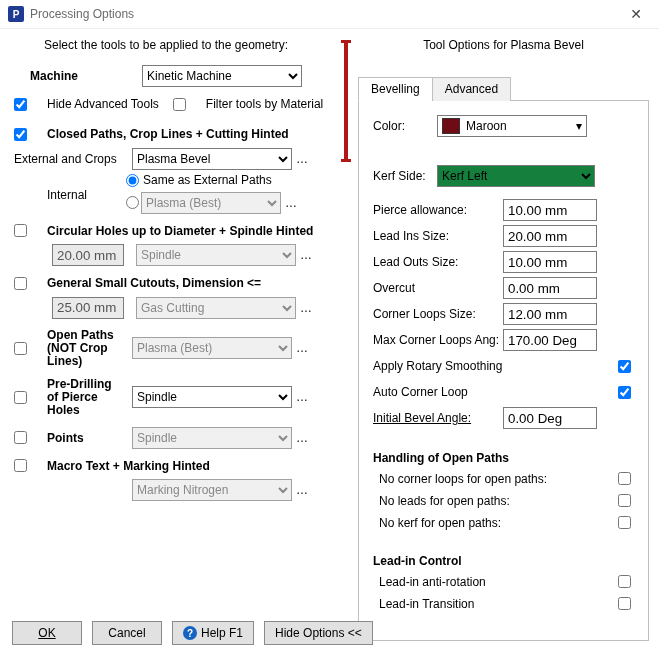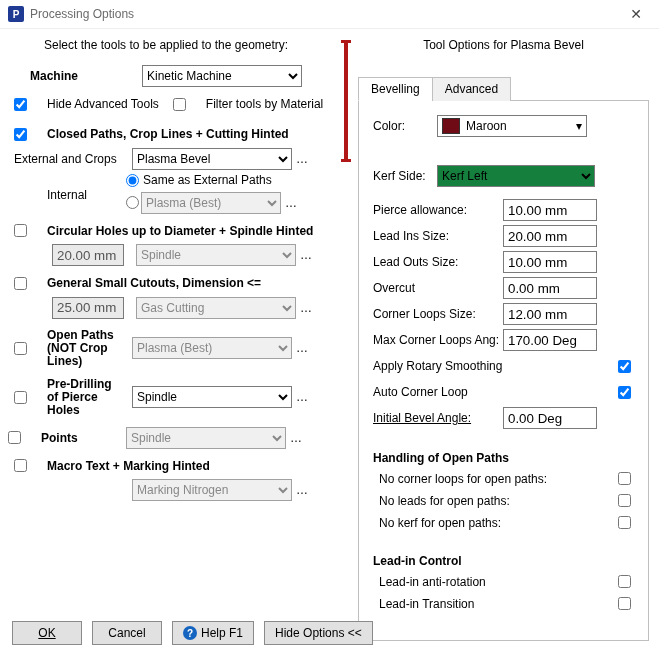--- a/index.html
+++ b/index.html
@@ -155,21 +155,21 @@
       <div class="section row">
         <label class="chk bold" style="margin-left:6px;width:112px;line-height:13px">
           <input type="checkbox" style="">
           <span>Pre-Drilling of Pierce Holes</span>
         </label>
         <select class="combo w160 ml"><option>Spindle</option></select>
         <span class="dots">…</span>
       </div>
 
       <div class="section row">
-        <label class="chk bold" style="width:112px">
+        <label class="chk bold" style="margin-left:6px;width:112px">
           <input type="checkbox" style="">
           <span>Points</span>
         </label>
         <select class="combo dis w160 ml" disabled=""><option>Spindle</option></select>
         <span class="dots">…</span>
       </div>
 
       <div class="section">
         <label class="chk bold" style="margin-left:6px">
           <input type="checkbox" style="">

